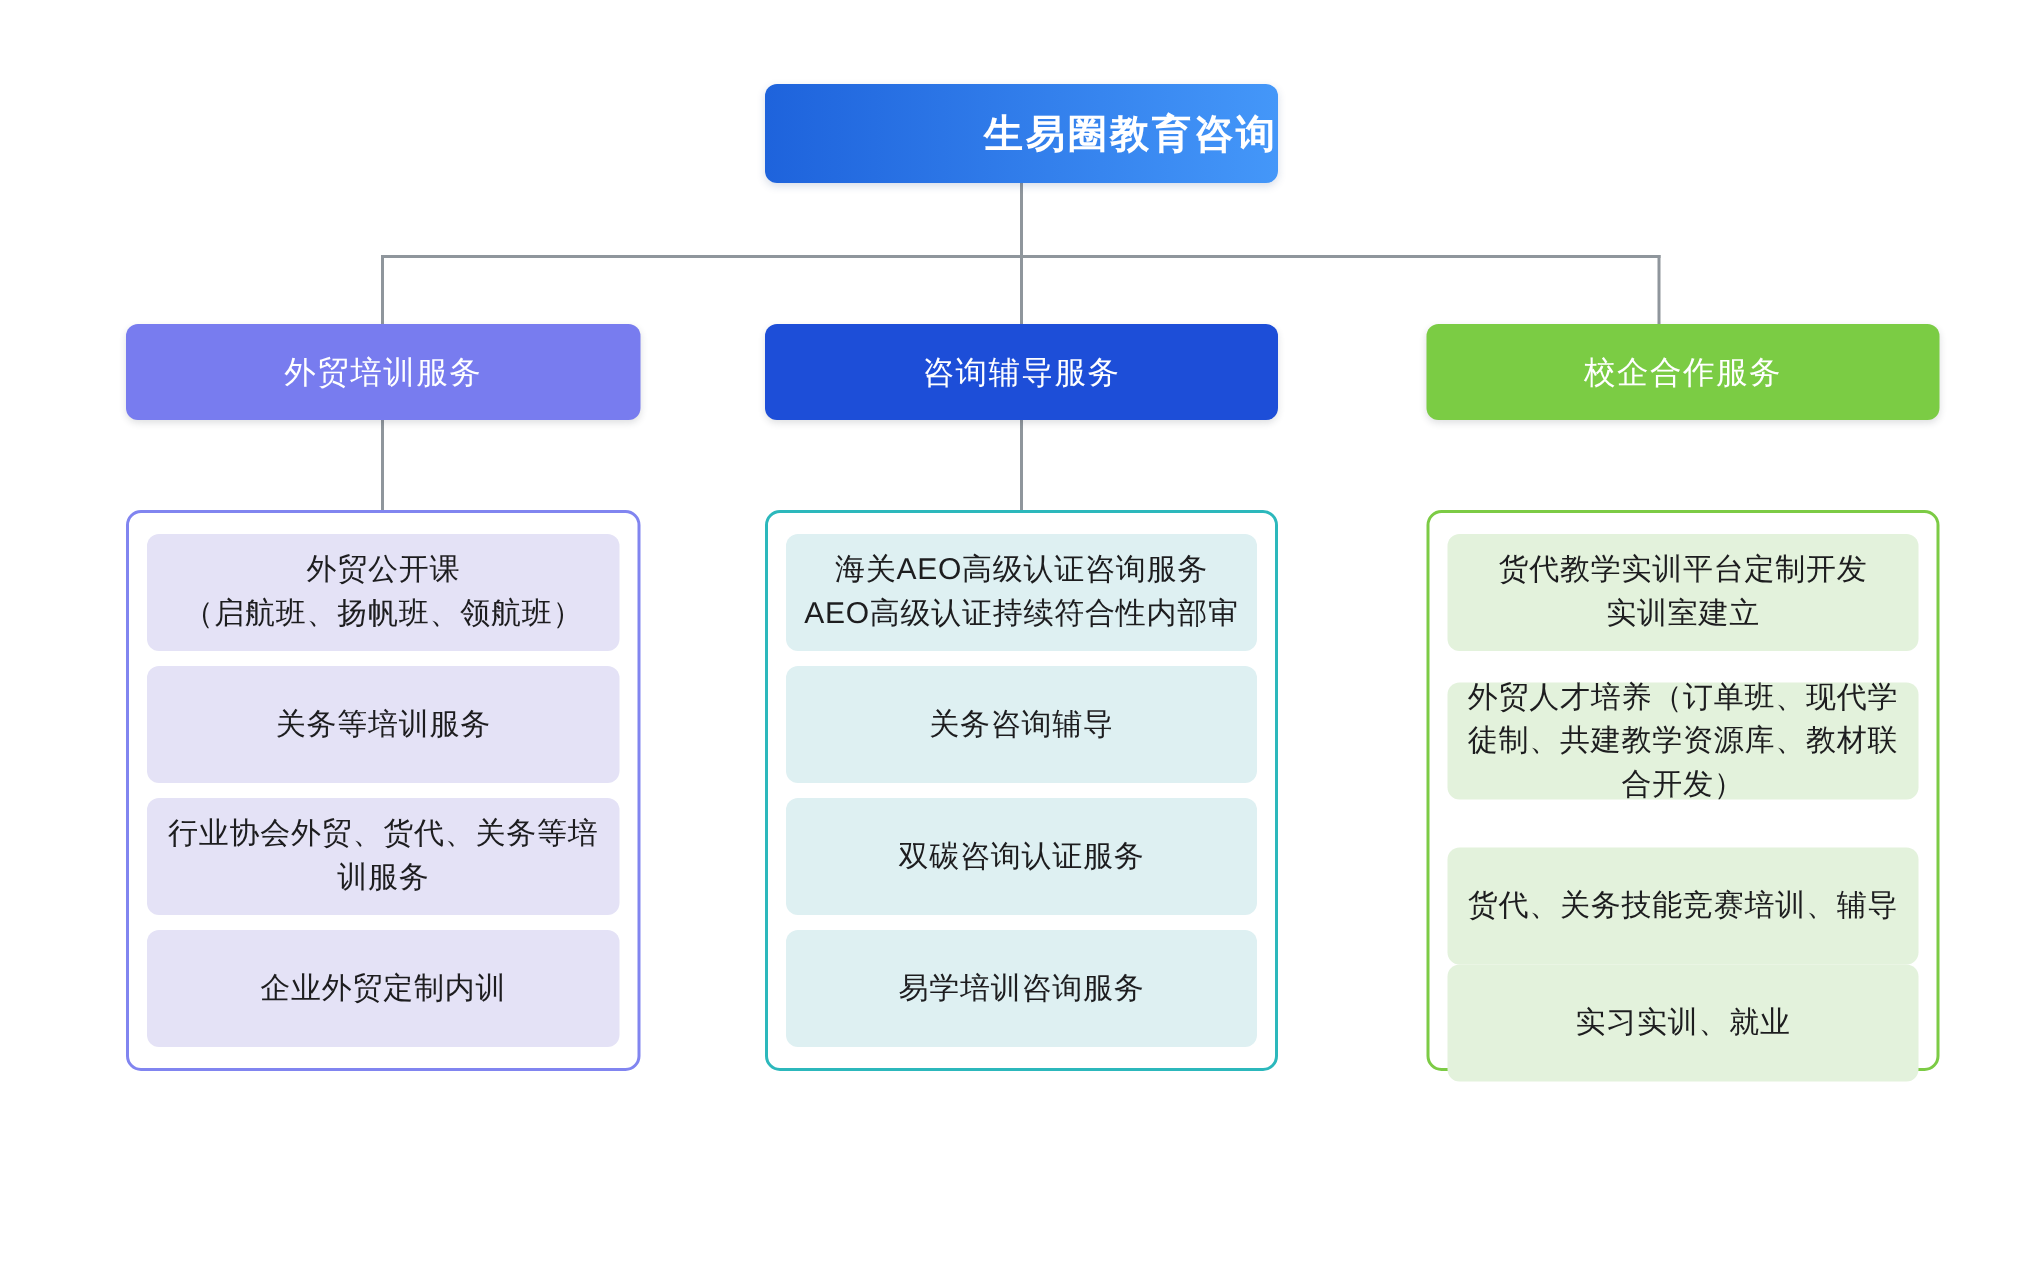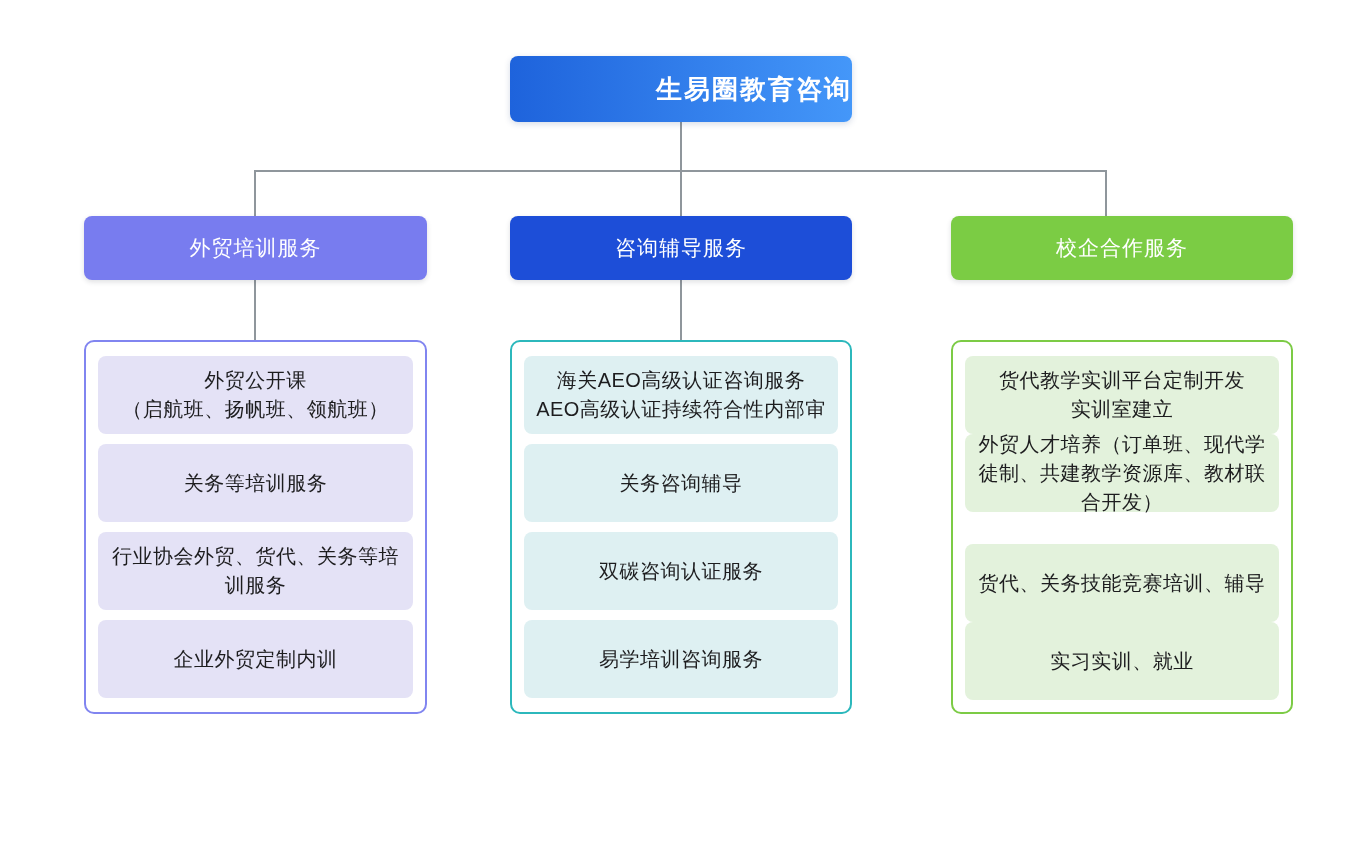--- a/index.html
+++ b/index.html
@@ -121,21 +121,21 @@
     <div class="col-header c2" style="background: rgb(123, 204, 68);">
       <span>校企合作服务</span>
     </div>
     <div class="col-box c2" style="border-color: rgb(124, 203, 69);">
       <div class="item" style="background: rgb(227, 242, 220);">
         <div>
           <span class="ln">货代教学实训平台定制开发</span>
           <span class="ln">实训室建立</span>
         </div>
       </div>
-      <div class="item" style="background: rgb(227, 242, 220);">
+      <div class="item" style="background: rgb(227, 242, 220); margin-top: 21px;">
         <span class="ln">外贸人才培养（订单班、现代学徒制、共建教学资源库、教材联合开发）</span>
       </div>
       <div class="item" style="background: rgb(227, 242, 220); margin-top: 32px;">
         <span class="ln">货代、关务技能竞赛培训、辅导</span>
       </div>
       <div class="item" style="background: rgb(227, 242, 220);">
         <span class="ln">实习实训、就业</span>
       </div>
     </div>
   </div>

